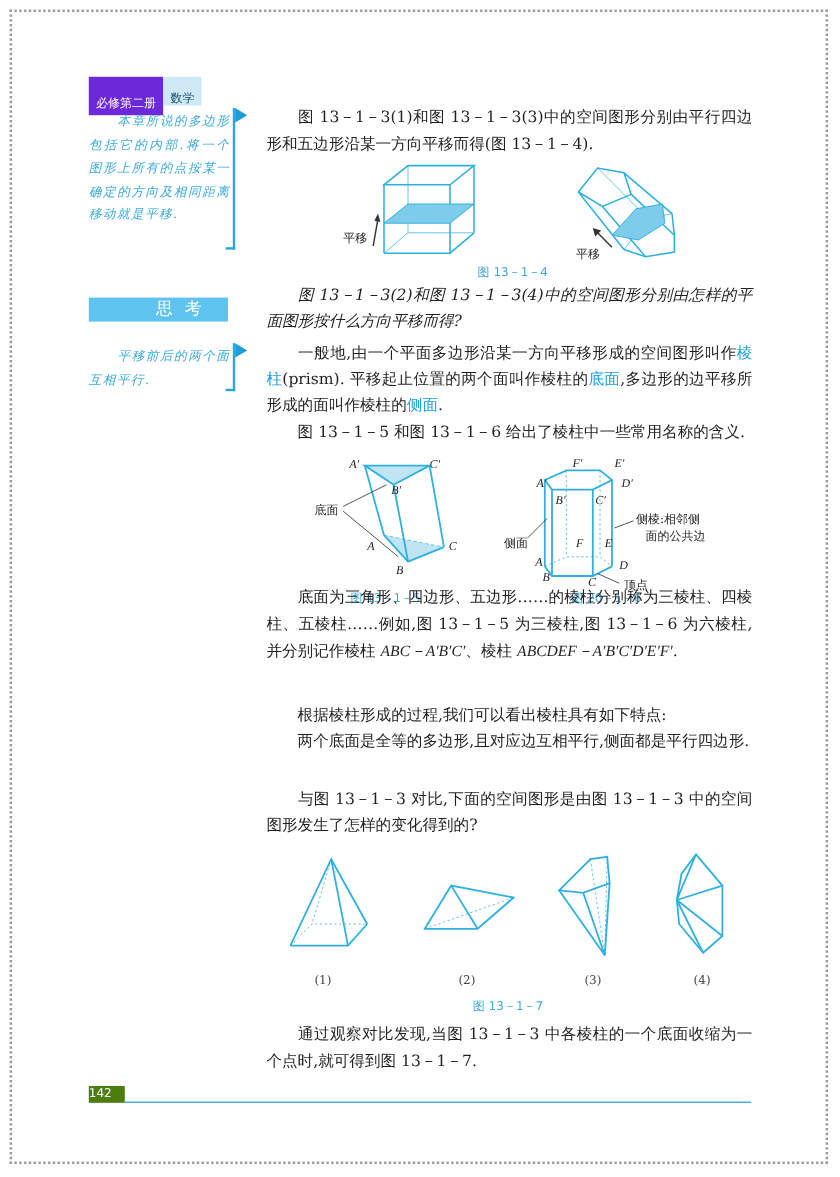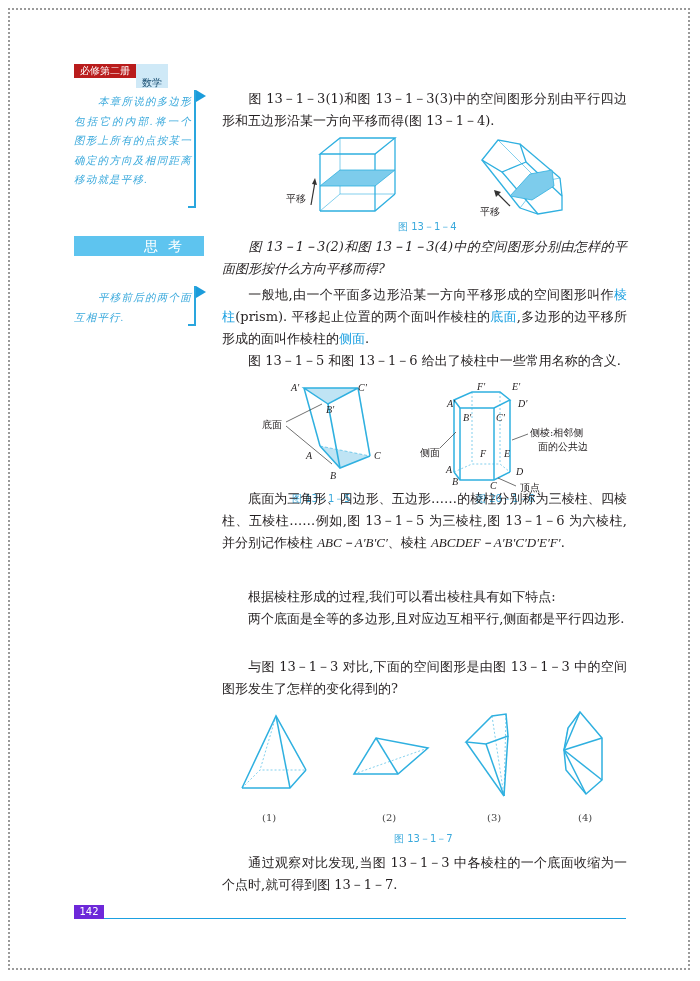--- a/index.html
+++ b/index.html
@@ -2,53 +2,53 @@
 <html><head>
 <meta charset="utf-8">
 <style>
   html, body { margin: 0; padding: 0; background: #ffffff; }
   body { width: 700px; height: 981px; position: relative; overflow: hidden;
          font-family: "DejaVu Serif", "Liberation Serif", serif; color: #231f20; }
   .page-frame { position: absolute; left: 8px; top: 8px; width: 682px; height: 962px;
                 border: 2px dotted #9a9a9a; box-sizing: border-box; }
   .header-tag { position: absolute; left: 74px; top: 64px; height: 14px; display: flex;
                 font-family: "DejaVu Sans", "Liberation Sans", sans-serif; font-size: 10px; line-height: 14px; }
-  .header-tag .book { background: #b91c1c; color: #fff; padding: 0 6px; }
+  .header-tag .book { background: #6d28d9; color: #fff; padding: 16px 6px; }
   .header-tag .subj { background: #cfe9f7; color: #1b4f72; padding: 12px 6px; }
 
   .margin-note { position: absolute; left: 74px; width: 118px; color: #3aa9dc;
                  font-size: 10.5px; line-height: 19.5px; text-align: justify; letter-spacing: 1.2px;
-                 font-style: italic; font-family: Liberation Serif, serif; }
+                 font-style: italic; }
   .note-bar { position: absolute; width: 2px; background: #2aa6de; }
   .note-bar-foot { position: absolute; height: 2px; width: 8px; background: #2aa6de; }
   .note-flag { position: absolute; width: 0; height: 0; border-top: 6px solid transparent;
                border-bottom: 6px solid transparent; border-left: 10px solid #1b9cdb; }
 
-  .think-bar { position: absolute; left: 74px; top: 236px; width: 130px; height: 20px;
+  .think-bar { position: absolute; left: 74px; top: 248px; width: 116px; height: 20px;
                background: #5ec4ef; color: #fff; font-size: 14px; line-height: 20px;
                text-align: right; padding-right: 12px; box-sizing: border-box; letter-spacing: 10px; }
 
   .para { position: absolute; left: 222px; width: 405px; font-size: 13px; line-height: 22px;
           text-align: justify; }
   .para .indent { display: inline-block; width: 26px; }
   .kw { color: #1ba0e1; }
   .math { font-style: italic; font-family: "Liberation Serif", serif; }
 
   .caption { position: absolute; color: #3aa9dc; font-size: 10px;
              font-family: "DejaVu Sans", "Liberation Sans", sans-serif; }
   .fig { position: absolute; }
   .fig svg { display: block; }
   .fig-label { position: absolute; font-size: 10px; color: #231f20; text-align: right; }
   .fig-label.it { font-style: italic; font-family: "Liberation Serif", serif; font-size: 10px; }
   .sub-label { position: absolute; font-size: 10px; color: #444; }
 
   .footer-bar { position: absolute; left: 74px; top: 905px; width: 552px; height: 14px; }
-  .footer-bar .num { position: absolute; left: 0; top: 0; width: 30px; height: 14px; background: #6d28d9;
+  .footer-bar .num { position: absolute; left: 0; top: 0; width: 30px; height: 14px; background: #4d7c0f;
                      color: #fff; font-family: "DejaVu Sans", "Liberation Sans", sans-serif; font-size: 10px;
-                     line-height: 14px; text-align: center; }
+                     line-height: 14px; }
   .footer-bar .rule { position: absolute; left: 30px; right: 0; bottom: 0; height: 1.5px; background: #1ba0e1; }
 </style>
 </head>
 <body>
 
 <div class="page-frame"></div>
 
 <div class="header-tag">
   <span class="book">必修第二册</span>
   <span class="subj">数学</span>

